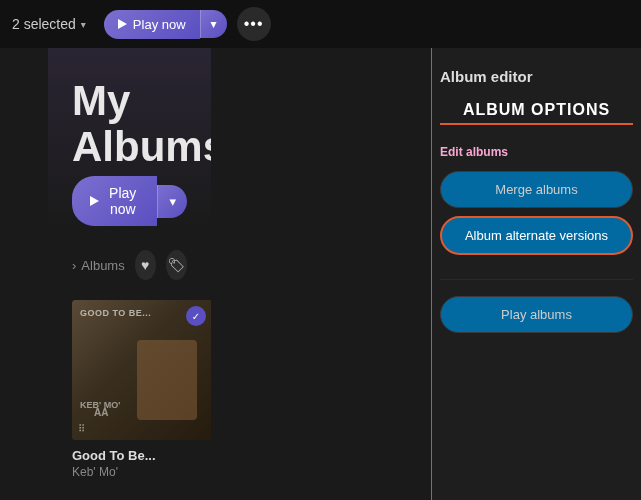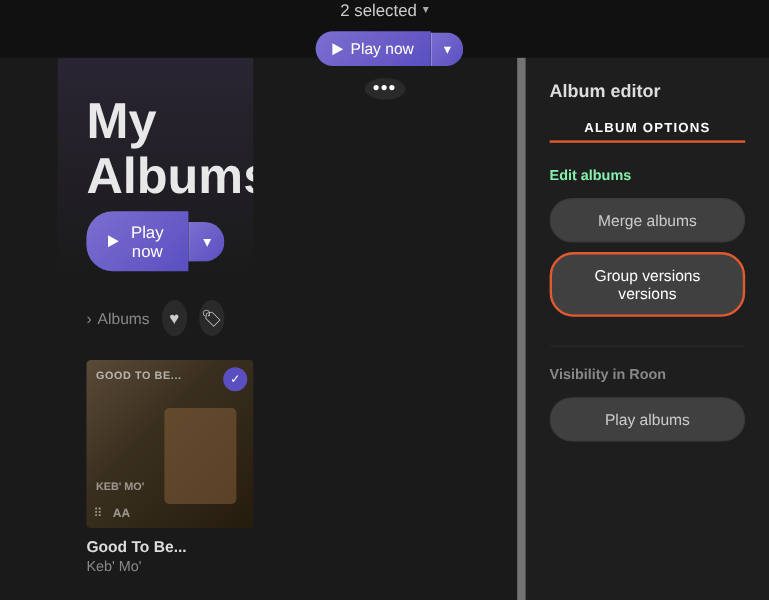--- a/index.html
+++ b/index.html
@@ -20,21 +20,20 @@
       top: 0;
       left: 0;
       right: 0;
       height: 48px;
       background-color: #111;
       display: flex;
       align-items: center;
       padding: 0 12px;
       gap: 10px;
       z-index: 10;
-      flex-direction: column;
     }
 
     .selected-count {
       display: flex;
       align-items: center;
       gap: 5px;
       color: #ccc;
       font-size: 14px;
     }
 
@@ -239,21 +238,21 @@
     .album-drag {
       position: absolute;
       bottom: 6px;
       left: 6px;
       font-size: 10px;
       color: rgba(255,255,255,0.5);
     }
 
     .album-aa {
       position: absolute;
-      bottom: 6px;
+      bottom: 22px;
       left: 22px;
       font-size: 10px;
       color: rgba(255,255,255,0.5);
       font-weight: 700;
     }
 
     .album-title {
       font-size: 13px;
       font-weight: 600;
       color: #ddd;
@@ -272,58 +271,58 @@
     }
 
     
     .right-panel {
       position: absolute;
       top: 48px;
       right: 0;
       width: 210px;
       bottom: 0;
       background: #1e1e1e;
-      border-left: 7px solid #737373;
-      padding: 20px 20px;
+      border-left: 1px solid #737373;
+      padding: 20px 8px;
       overflow-y: auto;
     }
 
     .panel-title {
       font-size: 15px;
       font-weight: 600;
       color: #ddd;
       margin-bottom: 16px;
     }
 
     .panel-tab {
-      font-size: 11px;
+      font-size: 16px;
       font-weight: 700;
       letter-spacing: 1px;
       color: #fff;
       text-transform: uppercase;
       margin-bottom: 4px;
       text-align: center;
     }
 
     .panel-tab-underline {
       height: 2px;
       background: #e05a30;
       width: 100%;
       margin-bottom: 20px;
     }
 
     .section-label {
       font-size: 12px;
       font-weight: 600;
-      color: #86efac;
+      color: #f9a8d4;
       margin-bottom: 12px;
     }
 
     .panel-btn {
-      background: #404040;
+      background: #0369a1;
       border: 1px solid #3a3a3a;
       color: #ccc;
       padding: 10px 14px;
       border-radius: 20px;
       cursor: pointer;
       font-size: 13px;
       width: 100%;
       margin-bottom: 8px;
       text-align: center;
     }
@@ -476,20 +475,19 @@
 
 <div class="right-panel">
   <div class="panel-title">Album editor</div>
 
   <div class="panel-tab">ALBUM OPTIONS</div>
   <div class="panel-tab-underline"></div>
 
   <div class="section-label">Edit albums</div>
 
   <button class="panel-btn">Merge albums</button>
-  <button class="panel-btn highlighted">Group versions versions</button>
+  <button class="panel-btn highlighted">Album alternate versions</button>
 
   <div class="panel-divider"></div>
 
-  <div class="visibility-label">Visibility in Roon</div>
 
   <button class="panel-btn">Play albums</button>
 </div>
 
 </body></html>

